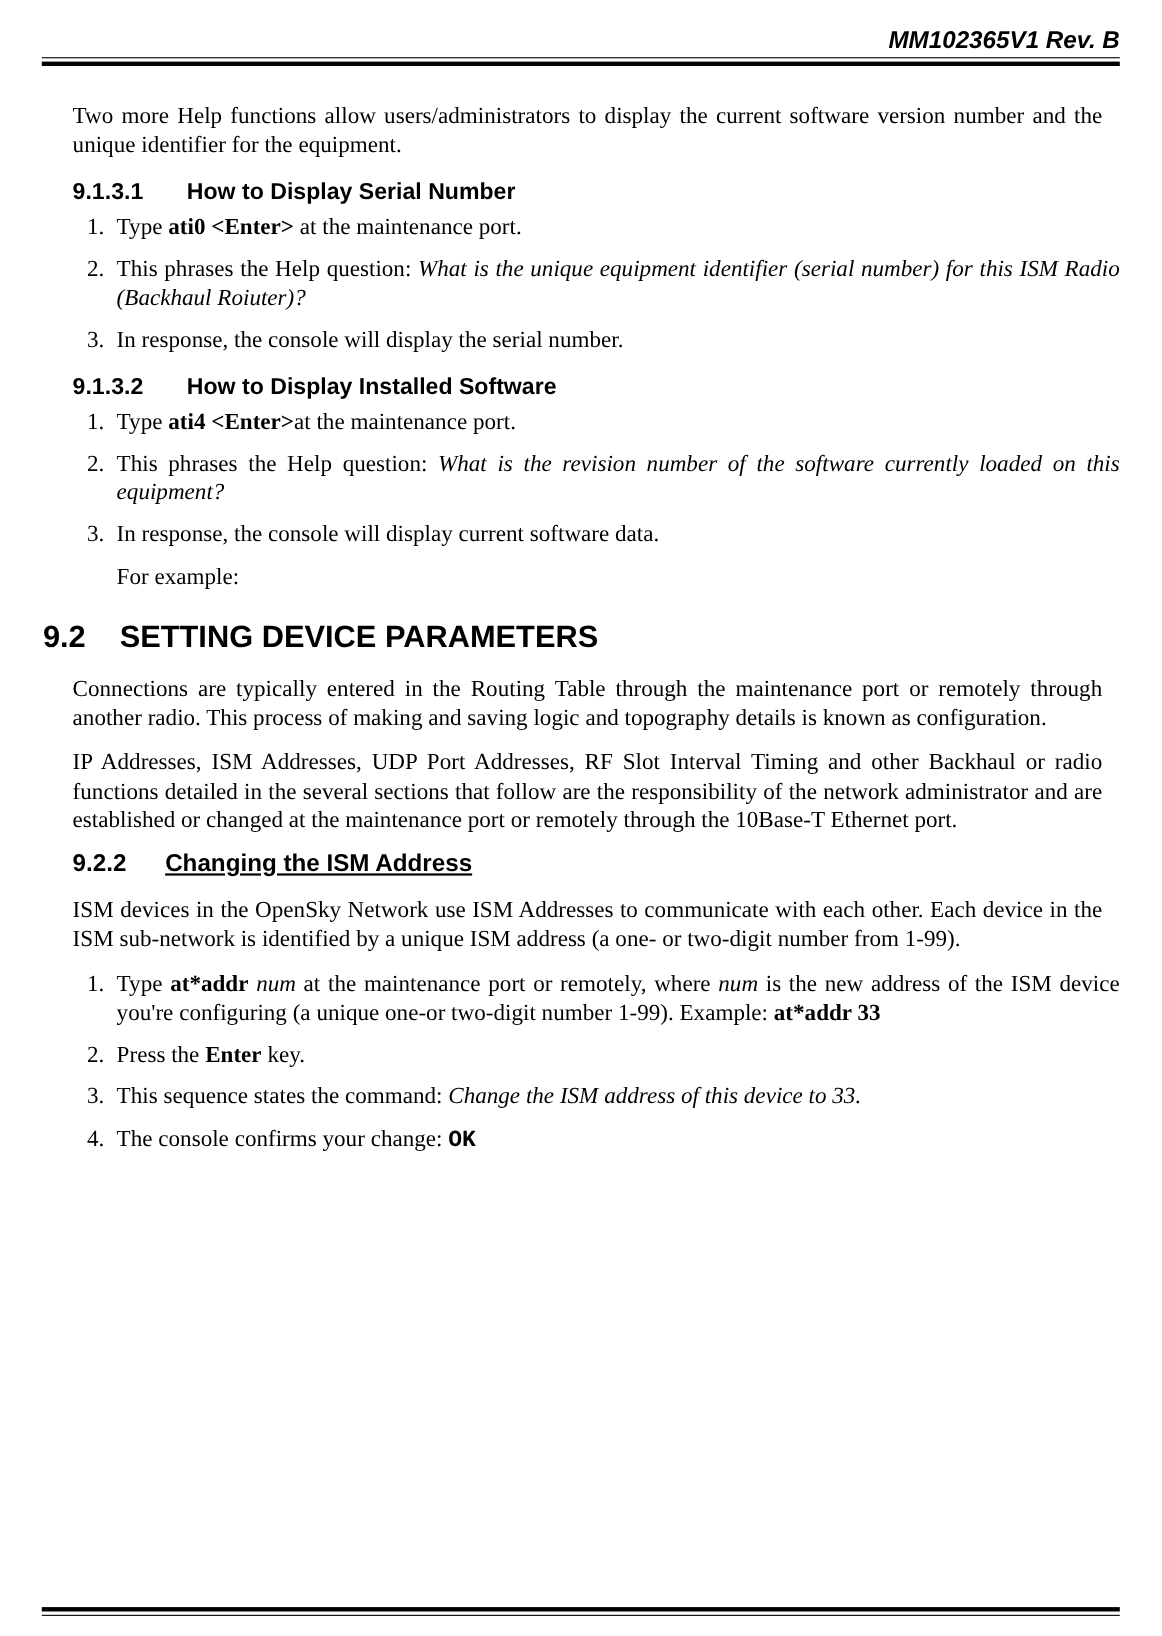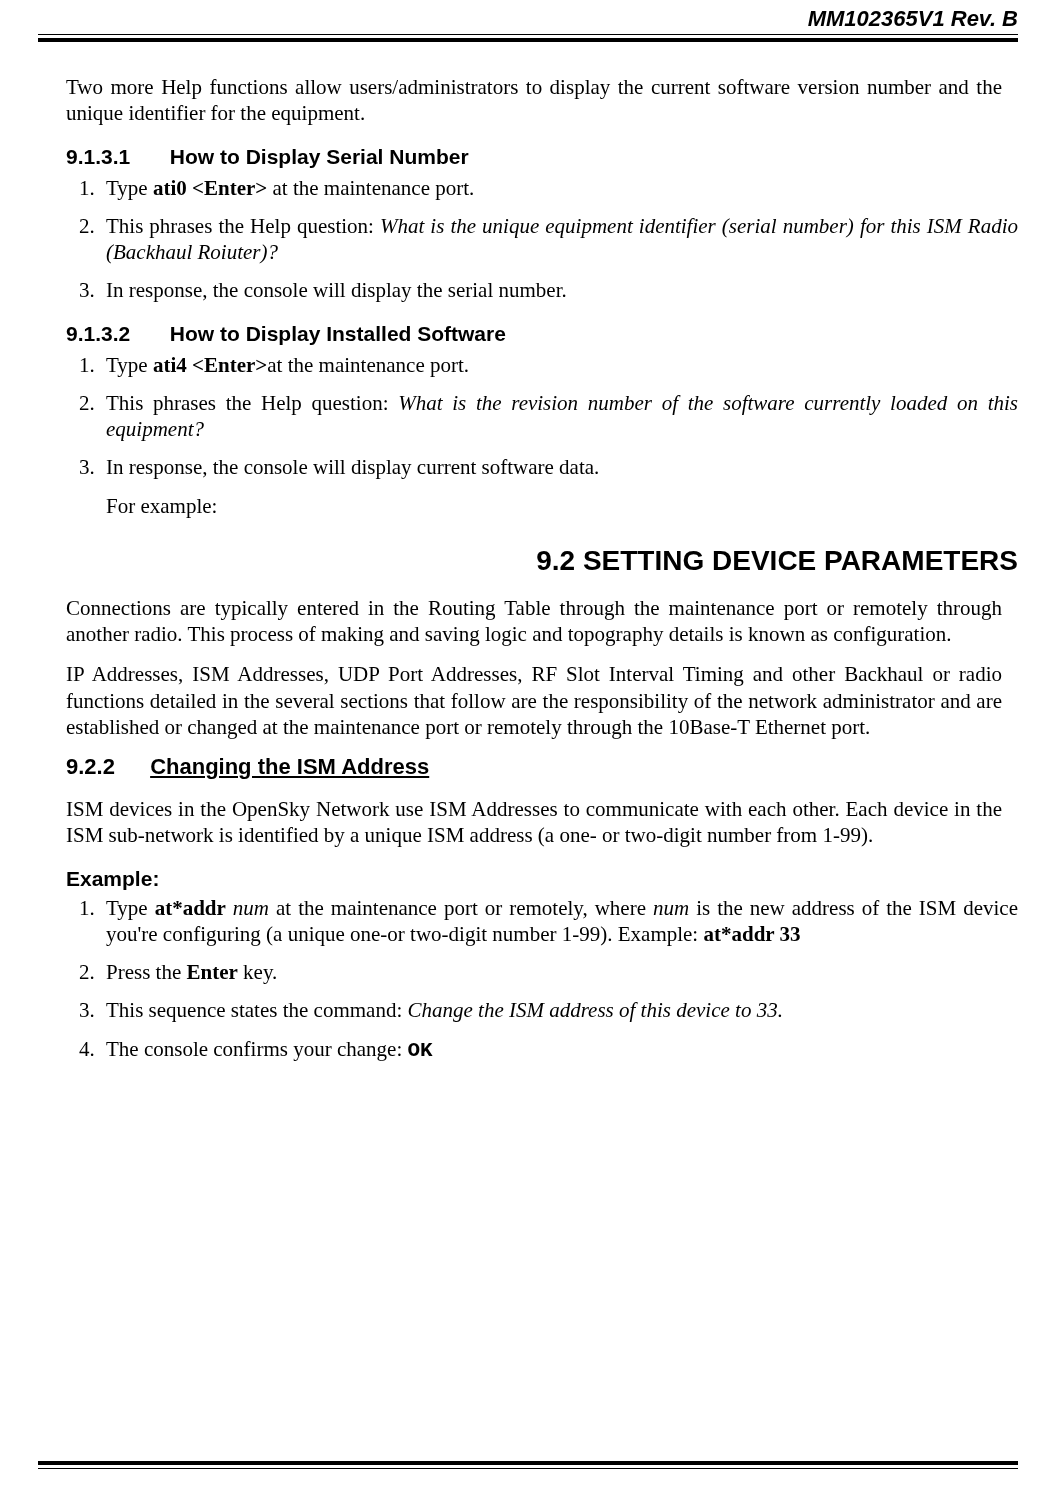--- a/index.html
+++ b/index.html
@@ -8,21 +8,21 @@
     padding: 0;
     background: #fff;
     font-family: "Times New Roman", Times, serif;
     color: #000;
   }
   .page {
     width: 1056px;
     height: 1487px;
     position: relative;
     box-sizing: border-box;
-    padding: 6px 38px 0 38px;
+    padding: 24px 38px 0 38px;
     border-radius: 25px;
   }
   .header-line {
     border-top: 1px solid #000;
     margin-top: 0;
   }
   .header-thick {
     border-top: 4px solid #000;
     margin-top: 3px;
   }
@@ -76,22 +76,21 @@
     margin: 18px 0 6px 28px;
   }
   .h4 .num {
     display: inline-block;
     min-width: 98px;
   }
   .h2 {
     font-family: Arial, Helvetica, sans-serif;
     font-weight: bold;
     font-size: 28px;
-    margin: 26px 0 18px 15px;
-    text-align: right;
+    margin: 26px 0 18px 1px;
   }
   .h2 .num {
     display: inline-block;
     min-width: 62px;
   }
   .example-label {
     font-family: Arial, Helvetica, sans-serif;
     font-weight: bold;
     font-size: 21px;
     margin: 18px 0 4px 28px;
@@ -179,21 +178,20 @@
     <p class="body">Connections are typically entered in the Routing Table through the maintenance port or remotely through another radio. This process of making and saving logic and topography details is known as configuration.</p>
 
     <p class="body">IP Addresses, ISM Addresses, UDP Port Addresses, RF Slot Interval Timing and other Backhaul or radio functions detailed in the several sections that follow are the responsibility of the network administrator and are established or changed at the maintenance port or remotely through the 10Base-T Ethernet port.</p>
 
     <div class="h3">
       <span class="num" style="min-width:78px">9.2.2</span>
       <span class="ul">Changing the ISM Address</span>
     </div>
     <p class="body">ISM devices in the OpenSky Network use ISM Addresses to communicate with each other. Each device in the ISM sub-network is identified by a unique ISM address (a one- or two-digit number from 1-99).</p>
 
-    <div class="example-label">Example:</div>
     <ol class="steps">
       <li>
         <span>Type </span><span class="b">at*addr</span><span> </span><span class="i">num</span><span> at the maintenance port or remotely, where </span><span class="i">num</span><span> is the new address of the ISM device you're configuring (a unique one-or two-digit number 1-99). Example: </span><span class="b">at*addr 33</span>
       </li>
       <li>
         <span>Press the </span><span class="b">Enter</span><span> key.</span>
       </li>
       <li>
         <span>This sequence states the command: </span><span class="i">Change the ISM address of this device to 33.</span>
       </li>

